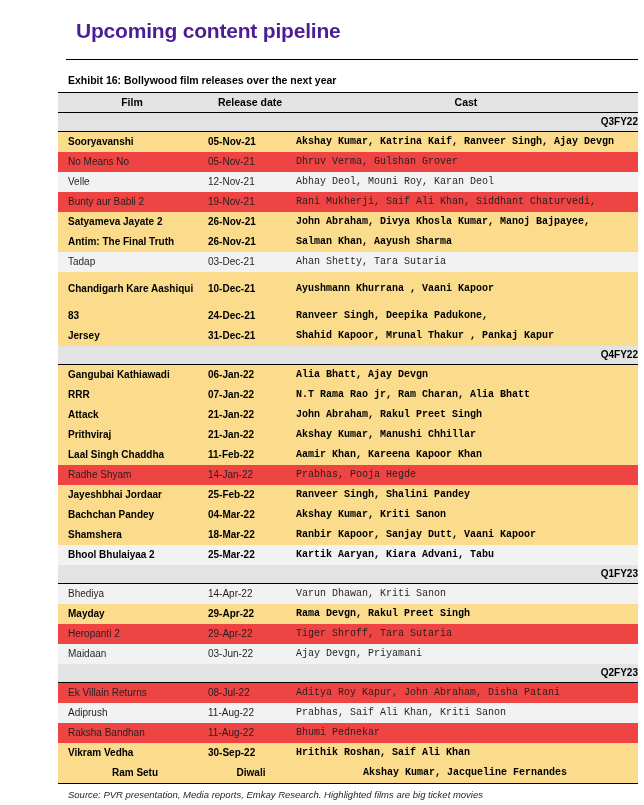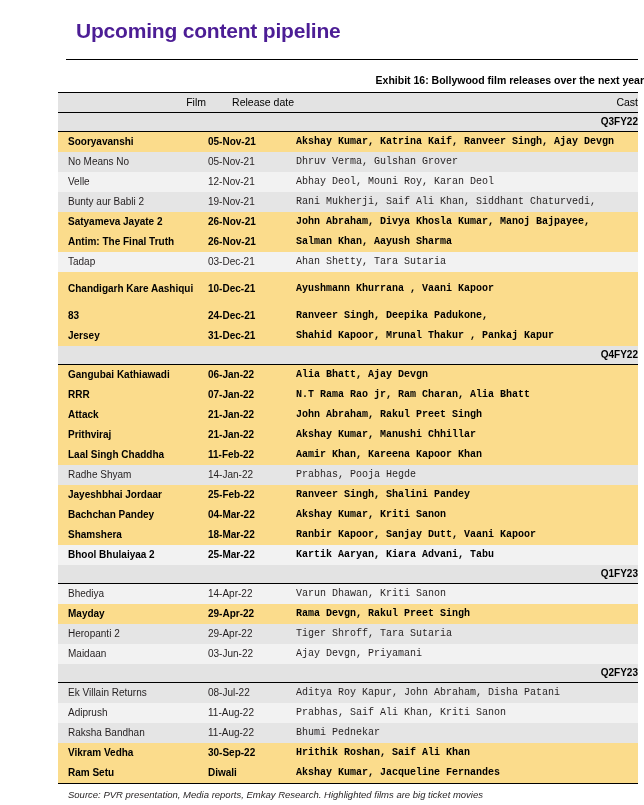--- a/index.html
+++ b/index.html
@@ -38,44 +38,43 @@
     border-bottom: 1.6px solid #000;
     margin: 0 6px 0 66px;
   }
   .exhibit-title {
     font-size: 10.5px;
     font-weight: bold;
     margin: 0;
     padding: 14px 0 5px 68px;
     line-height: 13px;
     color: #000;
-    text-align: right;
   }
   table.pipeline {
     border-collapse: collapse;
     width: 580px;
     margin-left: 58px;
     table-layout: fixed;
   }
   table.pipeline td, table.pipeline th {
     padding: 0;
     margin: 0;
     vertical-align: middle;
   }
   col.c-film   { width: 148px; }
   col.c-date   { width: 88px;  }
   col.c-cast   { width: 344px; }
 
   thead tr.head-row {
     background: #e3e3e3;
   }
   thead tr.head-row th {
-    text-align: right;
+    text-align: center;
     font-size: 10.5px;
-    font-weight: normal;
+    font-weight: bold;
     height: 19px;
     line-height: 19px;
     border-top: 1.4px solid #000;
     border-bottom: 1.4px solid #000;
     color: #000;
   }
   th.h-film { padding-left: 10px; }
   th.h-date { padding-left: 2px; }
   th.h-cast { padding-left: 2px; }
 
@@ -104,28 +103,29 @@
     padding-right: 4px;
   }
   tr.film-row td.date {
     padding-left: 2px;
   }
   tr.film-row td.cast {
     padding-left: 2px;
     padding-right: 4px;
     font-family: Liberation Mono, monospace;
   }
-  tr.film-row.bg-white td  { background: #e5e5e5; }
+  tr.film-row.bg-white td  { background: #ef4444; }
   tr.film-row.bg-alt td    { background: #f2f2f2; }
   tr.film-row.hl td        { background: #fbdc8c; }
   tr.film-row.bold td      { font-weight: bold; color: #000000; }
   tr.film-row.tall td      { height: 34px; }
 
   tr.last-row td {
     border-bottom: 1.4px solid #000;
+    text-align: center;
   }
 
   .source {
     font-size: 9.5px;
     font-style: italic;
     color: #231f20;
     padding: 5px 0 0 68px;
     line-height: 12px;
   }
 </style>

